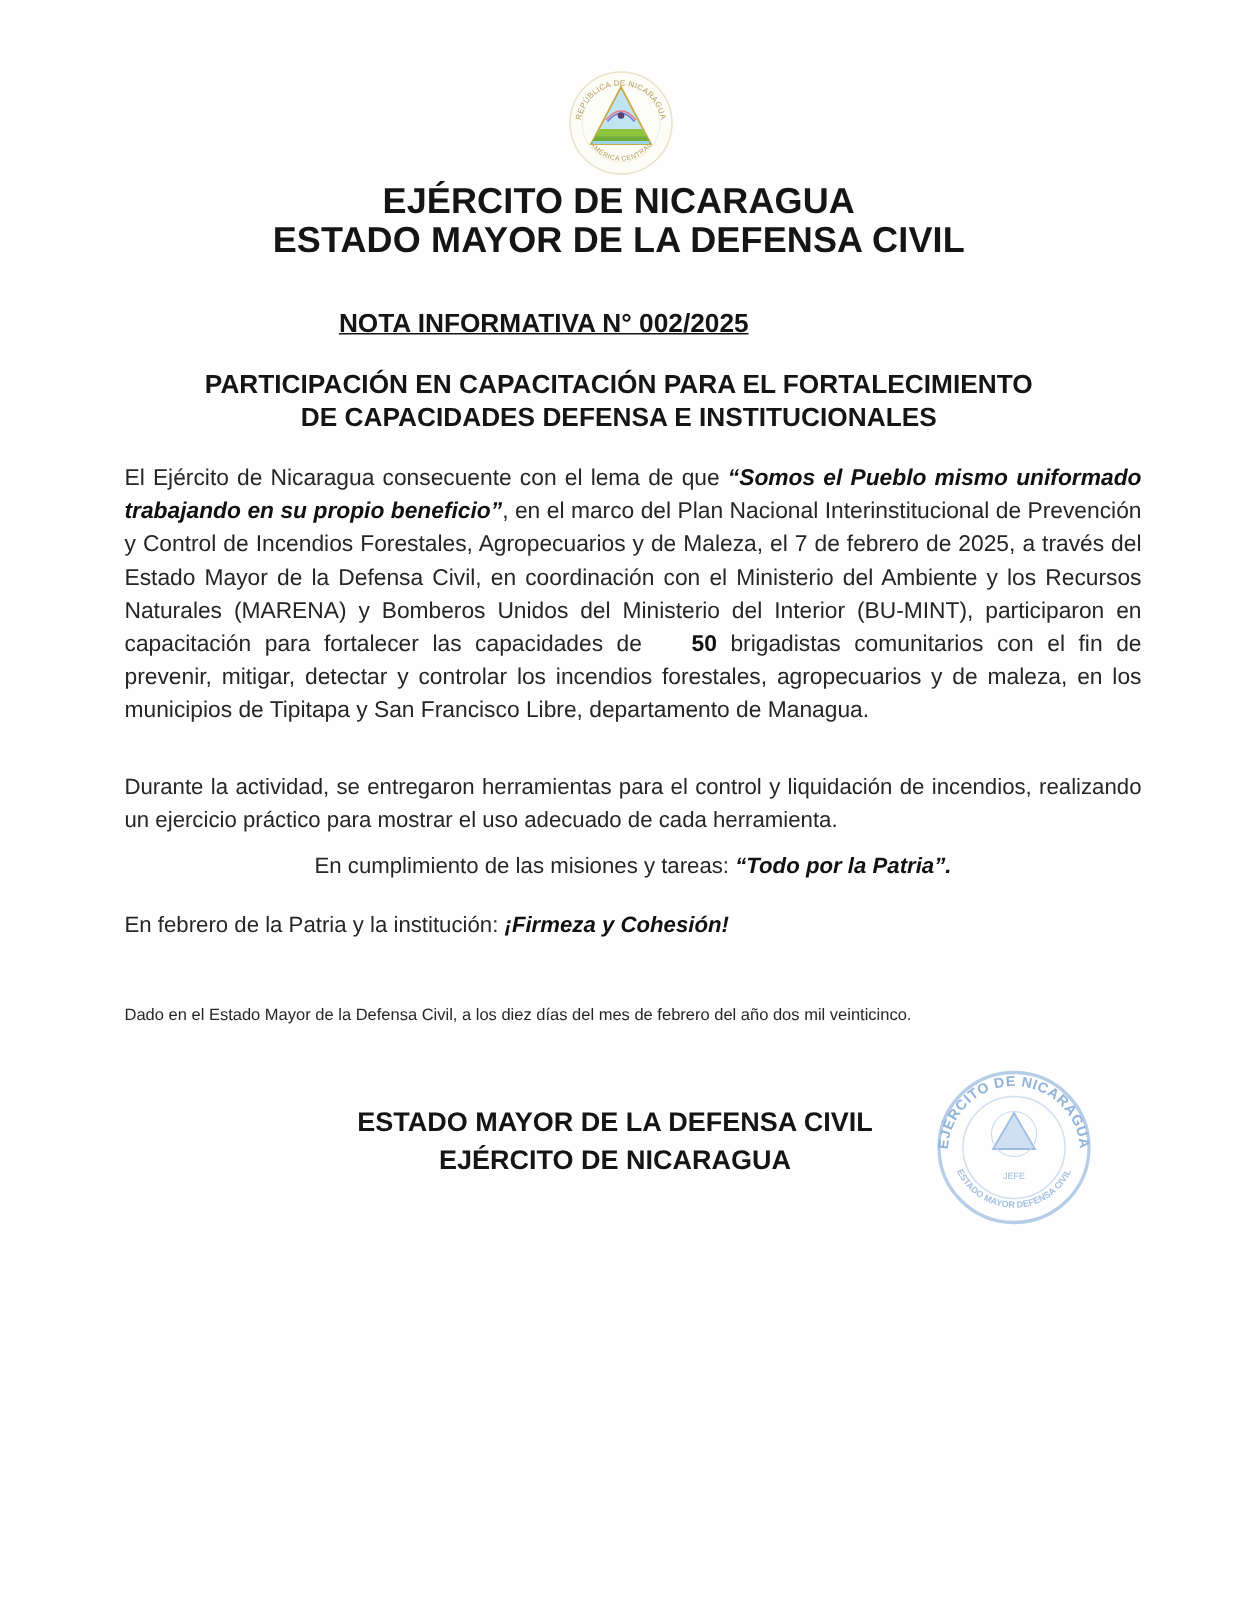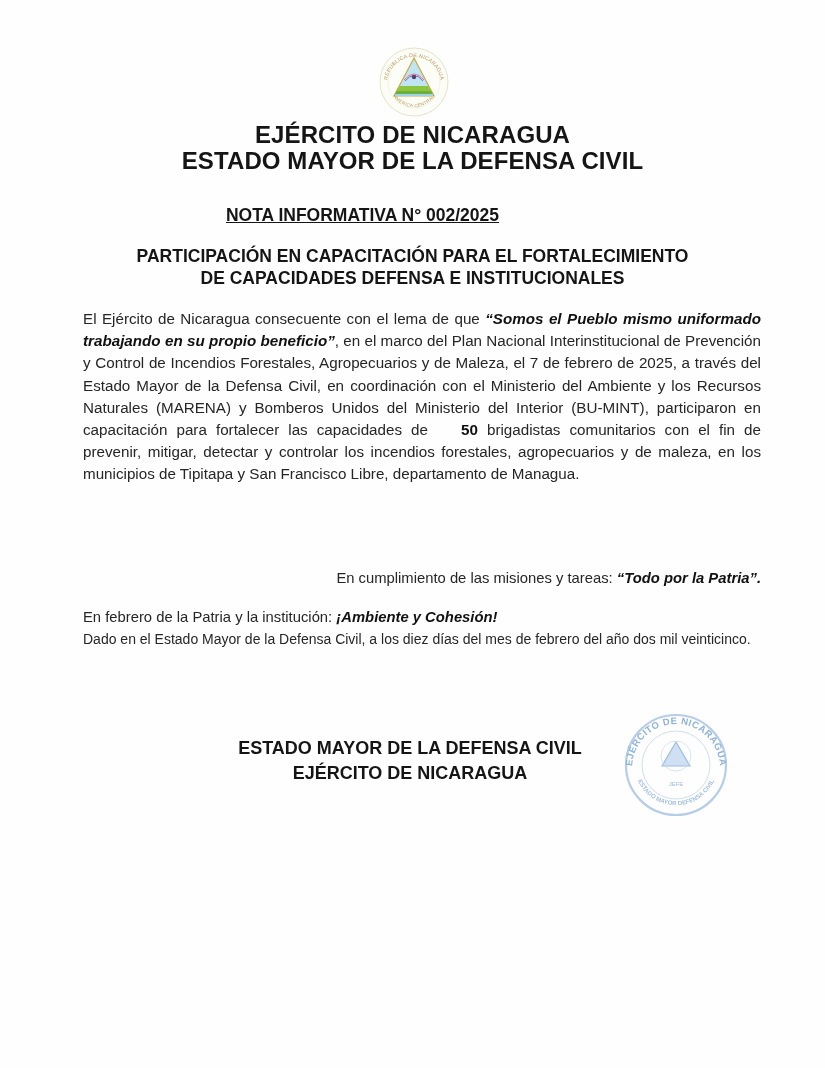--- a/index.html
+++ b/index.html
@@ -12,23 +12,23 @@
   .hdr1 { top: 122px; }
   .hdr2 { top: 148px; }
   .nota { position: absolute; left: 0; top: 205px; width: 725px; text-align: center;
           font-weight: bold; font-size: 17.5px; text-decoration: underline; color: #151515; }
   .subj { position: absolute; left: 0; top: 245px; width: 825px; text-align: center;
           font-weight: bold; font-size: 17.5px; line-height: 22px; color: #151515; }
   .body { position: absolute; left: 83px; width: 678px; font-size: 15.2px; line-height: 22.2px;
           color: #262626; text-align: justify; }
   .p1 { top: 308px; }
   .p2 { top: 514px; font-size: 14.8px; }
-  .p3 { top: 567px; font-size: 14.8px; text-align: right; }
+  .p3 { top: 567px; font-size: 14.8px; text-align: center; }
   .p4 { top: 606px; font-size: 14.8px; text-align: left; }
-  .p5 { top: 628px; font-size: 14px; text-align: left; }
+  .p5 { top: 666px; font-size: 11px; text-align: left; }
   .bi { font-weight: bold; font-style: italic; color: #111; }
   .b { font-weight: bold; color: #111; margin-left: 24px; }
   .sig { position: absolute; left: 200px; width: 420px; text-align: center; font-weight: bold;
          font-size: 18px; line-height: 25px; color: #151515; }
   .sig1 { top: 736px; }
   .sig2 { top: 761px; }
   .stamp { position: absolute; left: 620px; top: 710px; width: 112px; height: 110px; }
 </style>
 </head>
 <body>
@@ -60,24 +60,25 @@
 
   <div class="nota">NOTA INFORMATIVA N° 002/2025</div>
 
   <div class="subj">
     <div>PARTICIPACIÓN EN CAPACITACIÓN PARA EL FORTALECIMIENTO</div>
     <div>DE CAPACIDADES DEFENSA E INSTITUCIONALES</div>
   </div>
 
   <div class="body p1"><span>El Ejército de Nicaragua consecuente con el lema de que </span><span class="bi">“Somos el Pueblo mismo uniformado trabajando en su propio beneficio”</span><span>, en el marco del Plan Nacional Interinstitucional de Prevención y Control de Incendios Forestales, Agropecuarios y de Maleza, el 7 de febrero de 2025, a través del Estado Mayor de la Defensa Civil, en coordinación con el Ministerio del Ambiente y los Recursos Naturales (MARENA) y Bomberos Unidos del Ministerio del Interior (BU-MINT), participaron en capacitación para fortalecer las capacidades de </span><span class="b">50</span><span> brigadistas comunitarios con el fin de prevenir, mitigar, detectar y controlar los incendios forestales, agropecuarios y de maleza, en los municipios de Tipitapa y San Francisco Libre, departamento de Managua.</span></div>
 
+  <div class="body p2">Durante la actividad, se entregaron herramientas para el control y liquidación de incendios, realizando un ejercicio práctico para mostrar el uso adecuado de cada herramienta.</div>
 
   <div class="body p3"><span>En cumplimiento de las misiones y tareas: </span><span class="bi">“Todo por la Patria”.</span></div>
 
-  <div class="body p4"><span>En febrero de la Patria y la institución: </span><span class="bi">¡Ambiente y Cohesión!</span></div>
+  <div class="body p4"><span>En febrero de la Patria y la institución: </span><span class="bi">¡Firmeza y Cohesión!</span></div>
 
   <div class="body p5">Dado en el Estado Mayor de la Defensa Civil, a los diez días del mes de febrero del año dos mil veinticinco.</div>
 
   <div class="sig sig1">ESTADO MAYOR DE LA DEFENSA CIVIL</div>
   <div class="sig sig2">EJÉRCITO DE NICARAGUA</div>
 
   <svg class="stamp" viewBox="0 0 112 110">
     <circle cx="56" cy="55" r="50" fill="none" stroke="#a9c4e3" stroke-width="2.2" opacity="0.85"></circle>
     <circle cx="56" cy="55" r="34" fill="none" stroke="#c3d6ec" stroke-width="1" opacity="0.8"></circle>
     <path id="stop" d="M12,58 A44,44 0 0 1 100,58" fill="none"></path>

